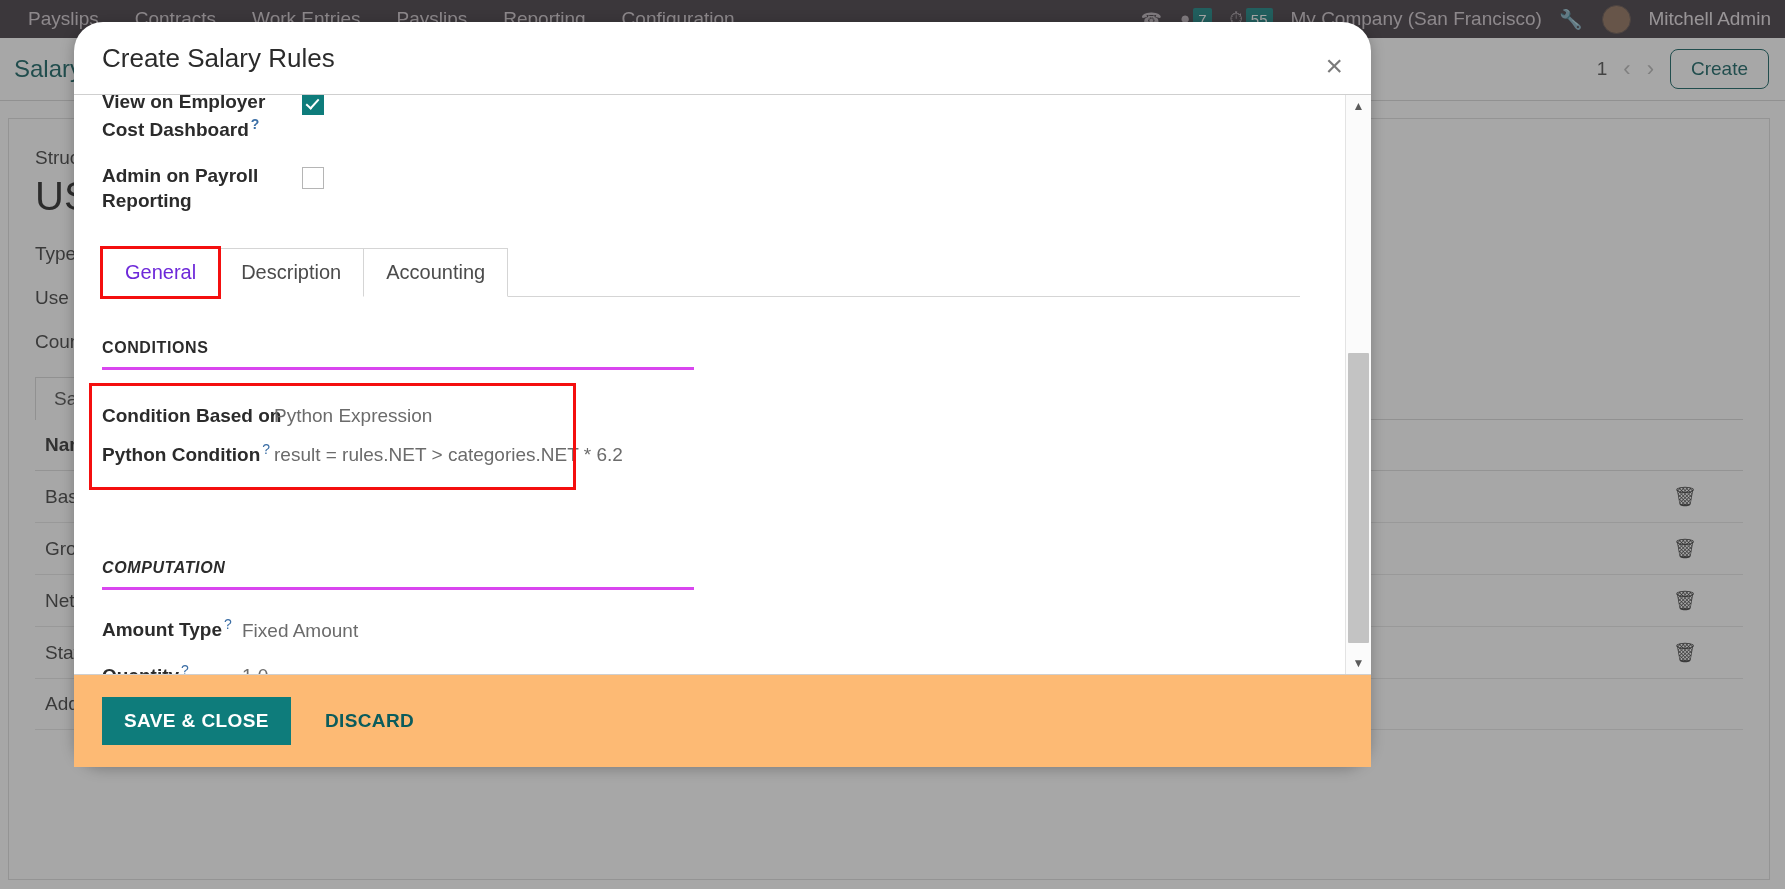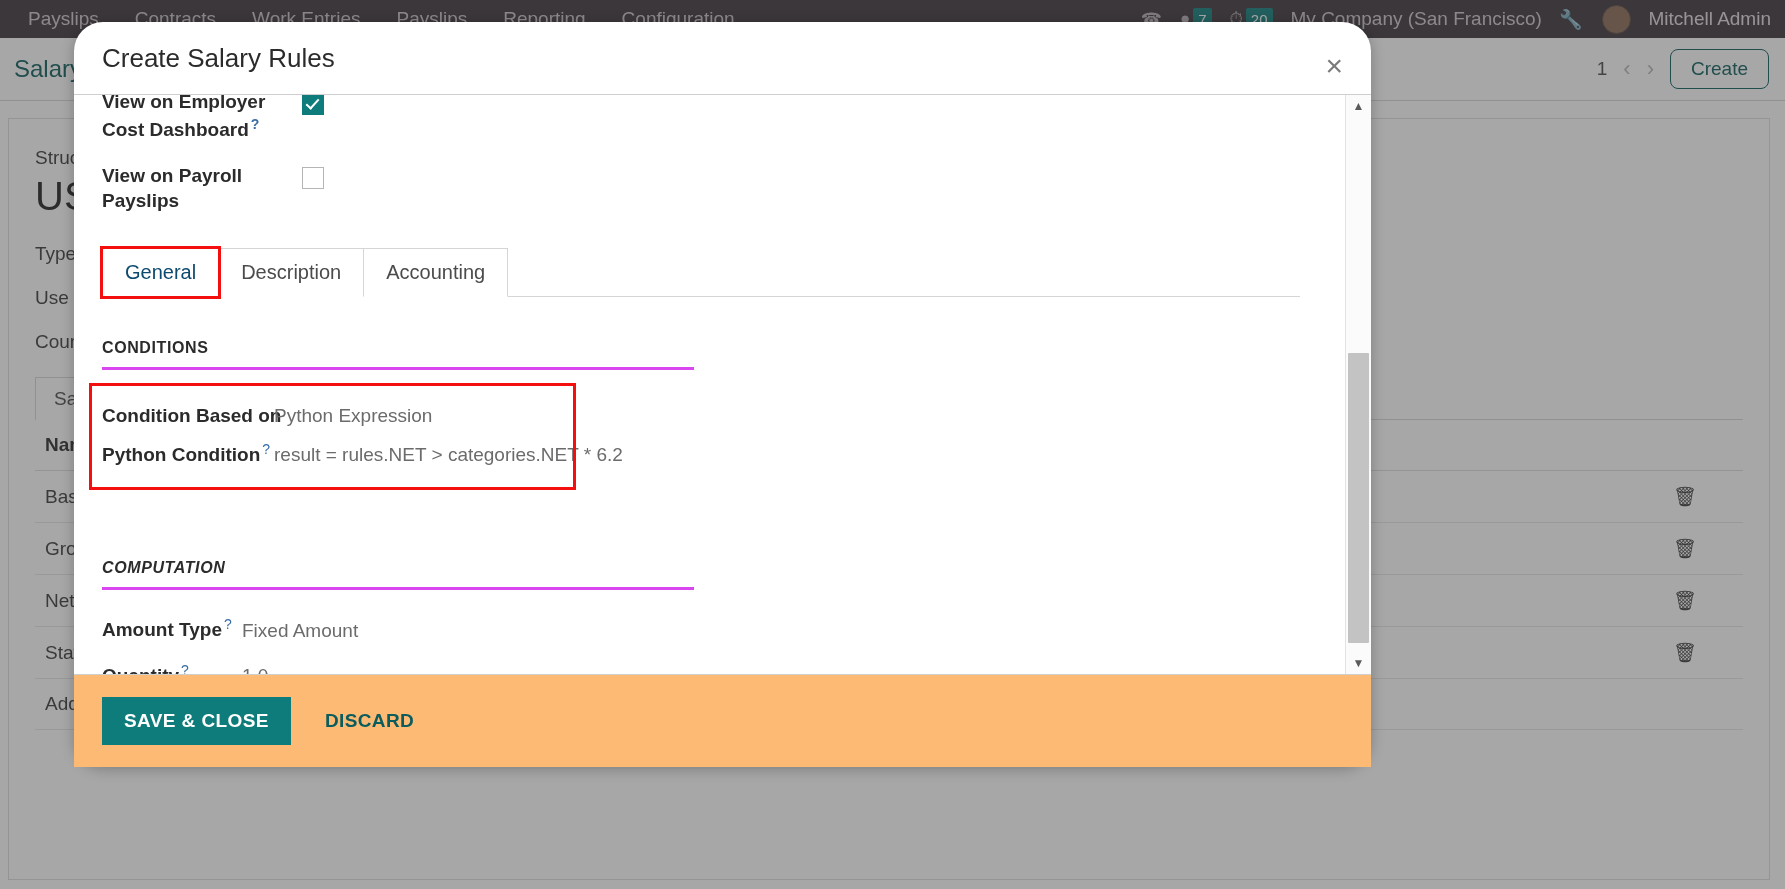--- a/index.html
+++ b/index.html
@@ -316,21 +316,21 @@
     padding: 12px 22px;
     background: #ffffff;
     border: 1px solid #d5d5d5;
     border-bottom: 1px solid transparent;
     margin-bottom: -1px;
     cursor: pointer;
     white-space: nowrap;
   }
   .tab + .tab { border-left: none; }
   .tab.active {
-    color: #0c4a6e;
+    color: #6d28d9;
   }
   .tab-highlight {
     outline: 3px solid #f40f0f;
     outline-offset: -1px;
     position: relative;
     z-index: 3;
   }
 
   .section {
     margin-top: 42px;
@@ -438,21 +438,21 @@
         <span>Configuration</span>
       </div>
       <div class="topbar-right">
         <span class="tb-icon">☎</span>
         <span class="tb-icon">
           <span>●</span>
           <span class="tb-badge">7</span>
         </span>
         <span class="tb-icon">
           <span>⏱</span>
-          <span class="tb-badge">20</span>
+          <span class="tb-badge">55</span>
         </span>
         <span class="tb-company">My Company (San Francisco)</span>
         <span class="wrench">🔧</span>
         <span class="tb-avatar"></span>
         <span class="tb-user">Mitchell Admin</span>
       </div>
     </div>
 
     <div class="bg-breadcrumbbar">
       <span class="bg-bc-title">Salary Structures</span>
@@ -536,21 +536,21 @@
 
         <div class="chk-row" style="margin-top:-6px">
           <div class="chk-label">
             <span>View on Employer Cost Dashboard</span><span class="q">?</span>
           </div>
           <span class="chk-box checked"></span>
         </div>
 
         <div class="chk-row" style="margin-top:20px">
           <div class="chk-label">
-            <span>View on Payroll Payslips</span>
+            <span>Admin on Payroll Reporting</span>
           </div>
           <span class="chk-box"></span>
         </div>
 
         <div class="tabs">
           <div class="tab active tab-highlight">General</div>
           <div class="tab">Description</div>
           <div class="tab">Accounting</div>
         </div>
 

